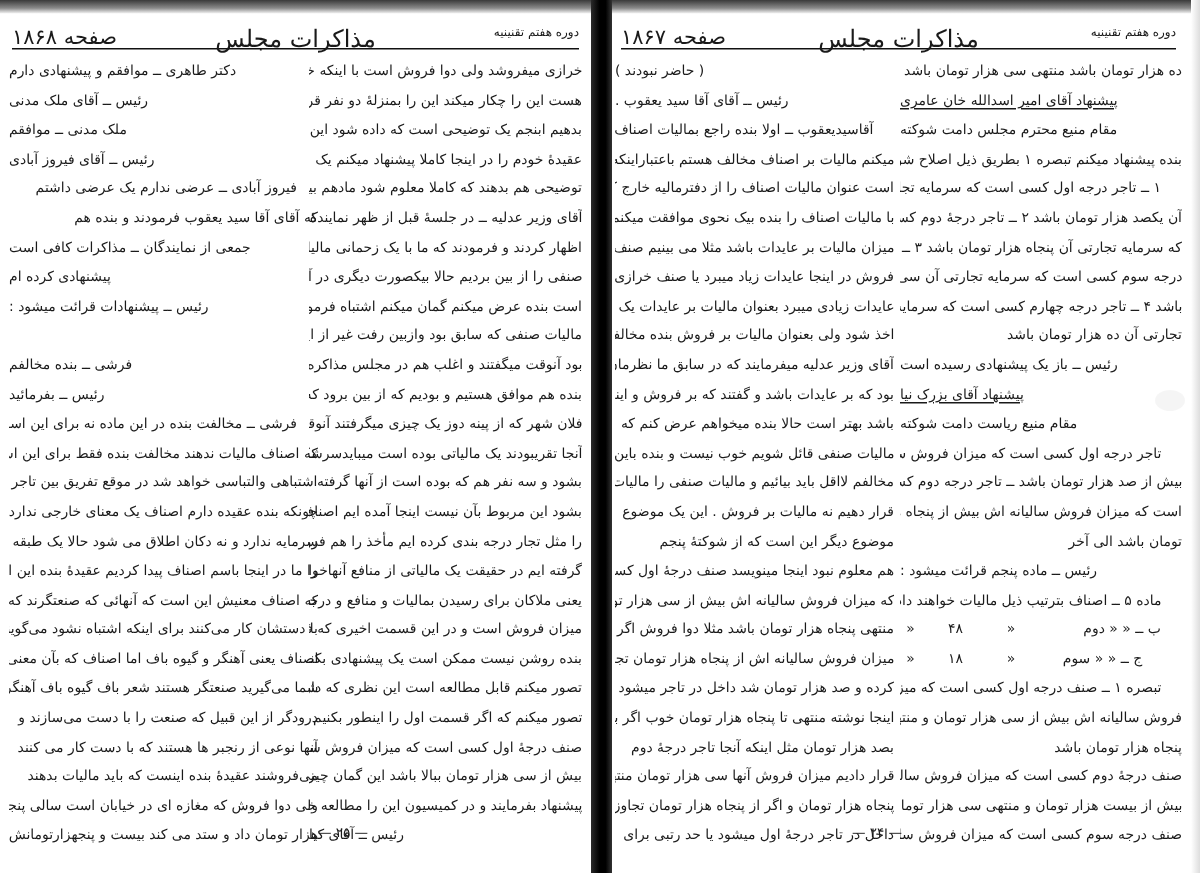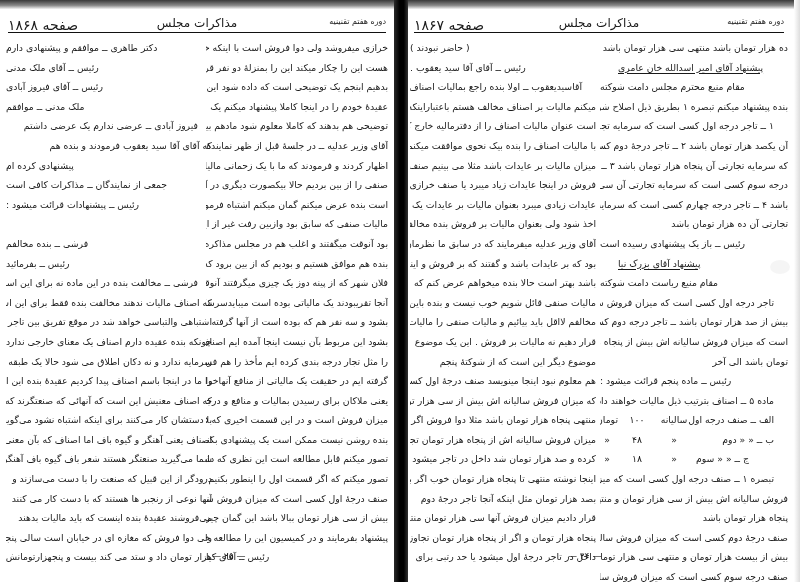--- a/index.html
+++ b/index.html
@@ -24,29 +24,29 @@
   .page { position:absolute; top:0; height:582px; }
   .page.left  { left:0;   width:394px; }
   .page.right { left:408px; width:386px; }
   .header {
     position:absolute; top:14px; left:8px; right:8px; height:18px;
     border-bottom:1.6px solid #111;
     direction:rtl; font-size:9.5px;
   }
   .page.right .header { left:6px; right:10px; }
   .header .h-term { position:absolute; right:0; top:3px; font-size:8px; }
-  .header .h-title { position:absolute; left:50%; transform:translateX(-50%); top:2px; font-size:12px; }
+  .header .h-title { position:absolute; left:50%; transform:translateX(-50%); top:2px; font-size:16px; }
   .header .h-page { position:absolute; left:0; top:3px; font-size:14px; }
   .col {
     position:absolute; top:38px; direction:rtl; text-align:justify;
     font-size:9.3px; line-height:19.6px;
   }
   .col .line { white-space:nowrap; overflow:hidden; display:block; }
   .col .center { text-align:left; }
-  .col .underline { text-decoration:underline; text-underline-offset:2px;margin-left:18px; }
+  .col .underline { text-decoration:underline; text-underline-offset:2px; }
   .col .indent { padding-right:14px; }
   .tbl { display:flex; direction:rtl; padding-right:14px; }
   .tbl span { display:inline-block; }
   .pagenum {
     position:absolute; font-size:9px; direction:ltr; letter-spacing:1px;
   }
   .smudge { position:absolute; border-radius:50%; background:rgba(0,0,0,0.04); }
 </style>
 </head>
 <body>
@@ -86,26 +86,26 @@
       <span class="line"><span>تصور میکنم که اگر قسمت اول را اینطور بکنیم که</span></span>
       <span class="line"><span>صنف درجهٔ اول کسی است که میزان فروش سالانه اش</span></span>
       <span class="line"><span>بیش از سی هزار تومان ببالا باشد این گمان چیز میشود</span></span>
       <span class="line"><span>پیشنهاد بفرمایند و در کمیسیون این را مطالعه خواهیم کرد</span></span>
       <span class="line center"><span>رئیس ــ آقای کیا</span></span>
       <span class="line">&nbsp;</span>
     </div>
   <div class="col" id="lp-left" style="left:6px; width:206px;">
       <span class="line center"><span>دکتر طاهری ــ موافقم و پیشنهادی دارم</span></span>
       <span class="line center"><span>رئیس ــ آقای ملک مدنی</span></span>
+      <span class="line center"><span>ملک مدنی ــ موافقم</span></span>
       <span class="line center"><span>رئیس ــ آقای فیروز آبادی</span></span>
-      <span class="line center"><span>ملک مدنی ــ موافقم</span></span>
       <span class="line indent"><span class="">فیروز آبادی ــ عرضی ندارم یک عرضی داشتم</span></span>
       <span class="line"><span>که آقای آقا سید یعقوب فرمودند و بنده هم</span></span>
+      <span class="line center"><span>جمعی از نمایندگان ــ مذاکرات کافی است</span></span>
       <span class="line center"><span>پیشنهادی کرده ام</span></span>
-      <span class="line center"><span>جمعی از نمایندگان ــ مذاکرات کافی است</span></span>
       <span class="line center"><span>رئیس ــ پیشنهادات قرائت میشود :</span></span>
       <span class="line">&nbsp;</span>
       <span class="line center"><span>فرشی ــ بنده مخالفم</span></span>
       <span class="line center"><span>رئیس ــ بفرمائید</span></span>
       <span class="line indent"><span class="">فرشی ــ مخالفت بنده در این ماده نه برای این است</span></span>
       <span class="line"><span>که اصناف مالیات ندهند مخالفت بنده فقط برای این است که</span></span>
       <span class="line"><span>اشتباهی والتباسی خواهد شد در موقع تفریق بین تاجر واصناف</span></span>
       <span class="line"><span>چونکه بنده عقیده دارم اصناف یک معنای خارجی ندارد</span></span>
       <span class="line"><span>سرمایه ندارد و نه دکان اطلاق می شود حالا یک طبقه</span></span>
       <span class="line"><span>را ما در اینجا باسم اصناف پیدا کردیم عقیدهٔ بنده این است</span></span>
@@ -177,23 +177,22 @@
         <span class="line center"><span class="underline">پیشنهاد آقای بزرک نیا</span></span>
         <span class="line center"><span>مقام منیع ریاست دامت شوکته</span></span>
         <span class="line indent"><span>تاجر درجه اول کسی است که میزان فروش سالیانه اش</span></span>
         <span class="line"><span>بیش از صد هزار تومان باشد ــ تاجر درجه دوم کسی</span></span>
         <span class="line"><span>است که میزان فروش سالیانه اش بیش از پنجاه هزار</span></span>
         <span class="line"><span>تومان باشد الی آخر</span></span>
         <span class="line center"><span>رئیس ــ ماده پنجم قرائت میشود :</span></span>
         <span class="line indent"><span>ماده ۵ ــ اصناف بترتیب ذیل مالیات خواهند داد</span></span>
       </div>
     <div id="rp-table">
-        <div class="line tbl"><span style="width: 78px; text-align: right;">الف ــ صنف درجه اول</span><span style="width: 44px; text-align: center;">سالیانه</span><span style="width: 30px; text-align: center;">۱۰۰</span><span style="width: 30px; text-align: center;">تومان</span></div>
         <div class="line tbl"><span style="width: 78px; text-align: right;">ب ــ « « دوم</span><span style="width: 44px; text-align: center;">«</span><span style="width: 30px; text-align: center;">۴۸</span><span style="width: 30px; text-align: center;">«</span></div>
-        <div class="line tbl"><span style="width: 78px; text-align: left;">ج ــ « « سوم</span><span style="width: 44px; text-align: center;">«</span><span style="width: 30px; text-align: center;">۱۸</span><span style="width: 30px; text-align: center;">«</span></div>
+        <div class="line tbl"><span style="width: 78px; text-align: center;">ج ــ « « سوم</span><span style="width: 44px; text-align: center;">«</span><span style="width: 30px; text-align: center;">۱۸</span><span style="width: 30px; text-align: center;">«</span></div>
       </div>
     <div id="rp-right-b">
         <span class="line indent"><span>تبصره ۱ ــ صنف درجه اول کسی است که میزان</span></span>
         <span class="line"><span>فروش سالیانه اش بیش از سی هزار تومان و منتهی</span></span>
         <span class="line"><span>پنجاه هزار تومان باشد</span></span>
         <span class="line"><span>صنف درجهٔ دوم کسی است که میزان فروش سالیانه اش</span></span>
         <span class="line"><span>بیش از بیست هزار تومان و منتهی سی هزار تومان باشد</span></span>
         <span class="line"><span>صنف درجه سوم کسی است که میزان فروش سالیانه اش</span></span>
       </div>
   </div>

